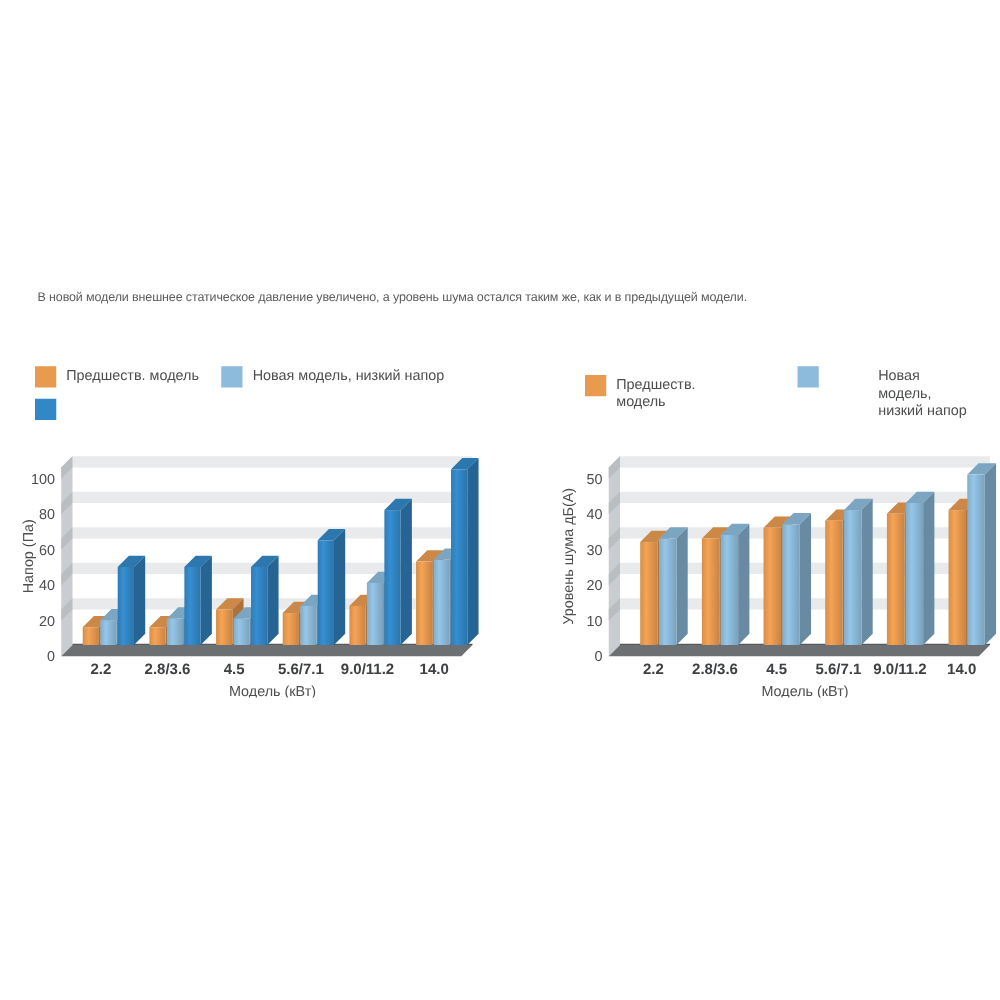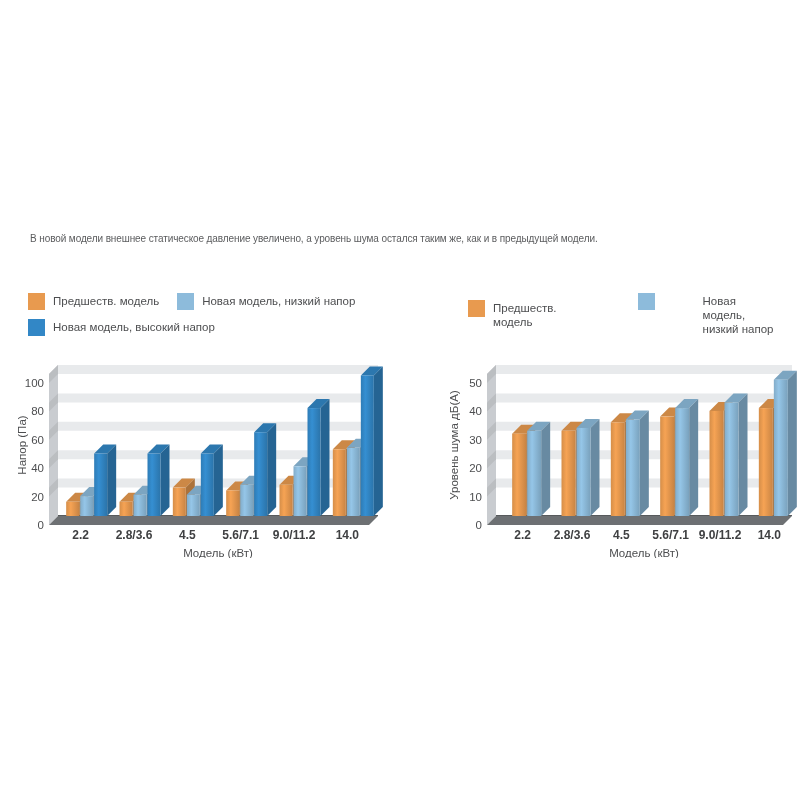--- a/index.html
+++ b/index.html
@@ -100,21 +100,20 @@
       <span class="legend-label">Предшеств. модель</span>
     </div>
     <div class="legend-item">
       <span class="swatch sw-lblue"></span>
       <span class="legend-label">Новая модель, низкий напор</span>
     </div>
   </div>
   <div class="legend-row row2">
     <div class="legend-item">
       <span class="swatch sw-dblue"></span>
-      <span class="legend-label">Новая модель, высокий напор</span>
     </div>
   </div>
 </div>
 
 <div class="legend" id="legend-right">
   <div class="legend-row">
     <div class="legend-item" style="margin-right:40px">
       <span class="swatch sw-orange"></span>
       <span class="legend-label">Предшеств. модель</span>
     </div>

